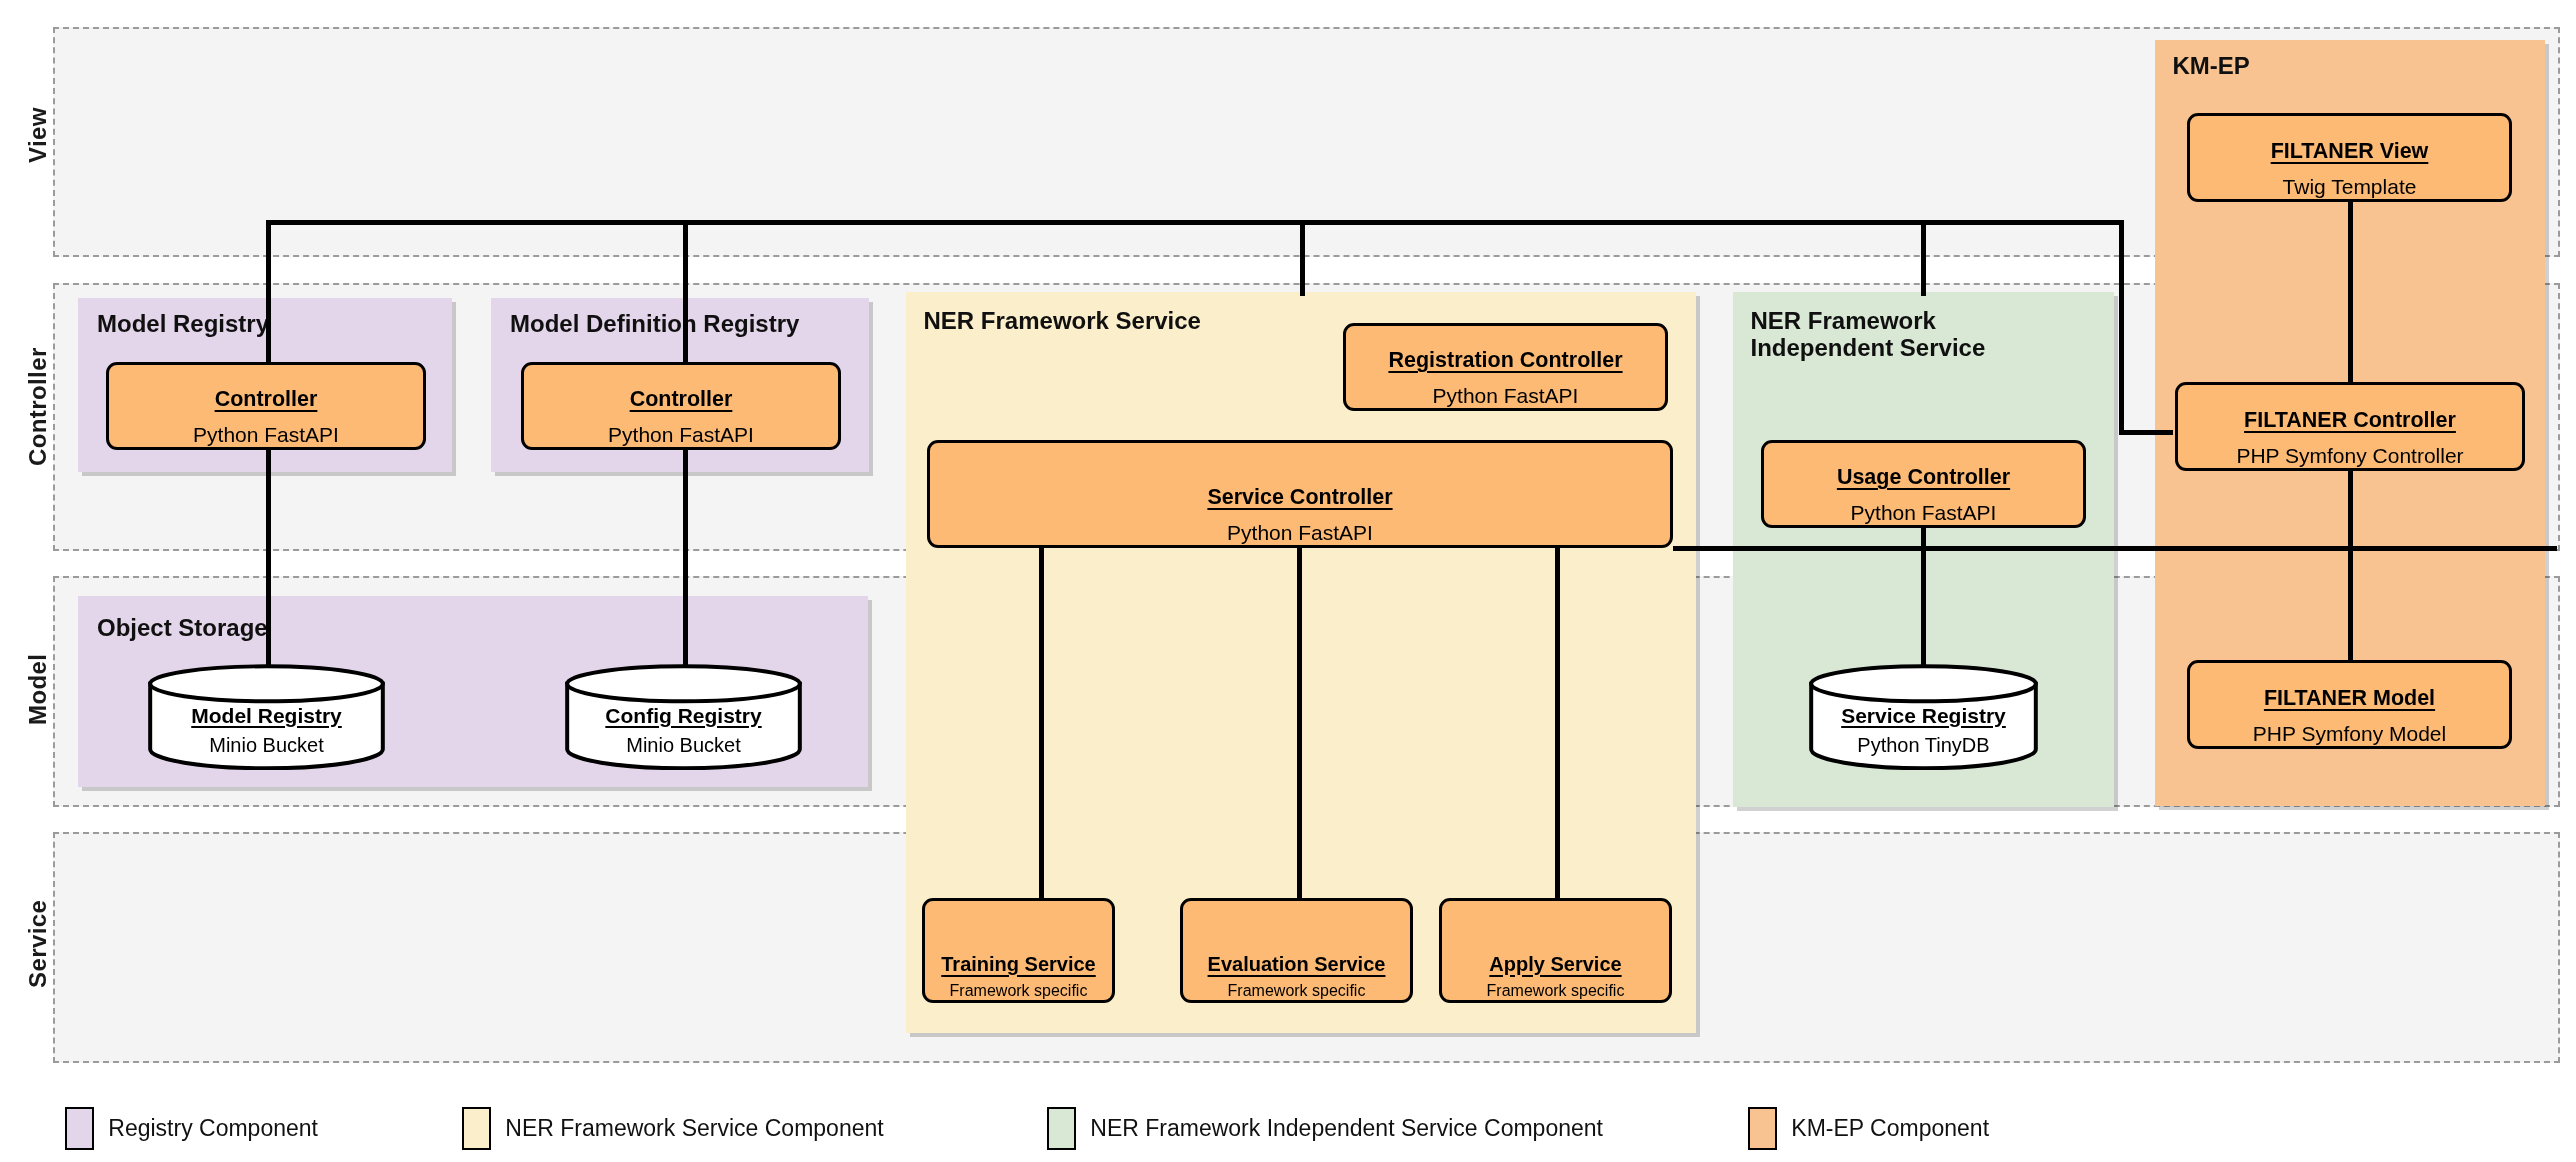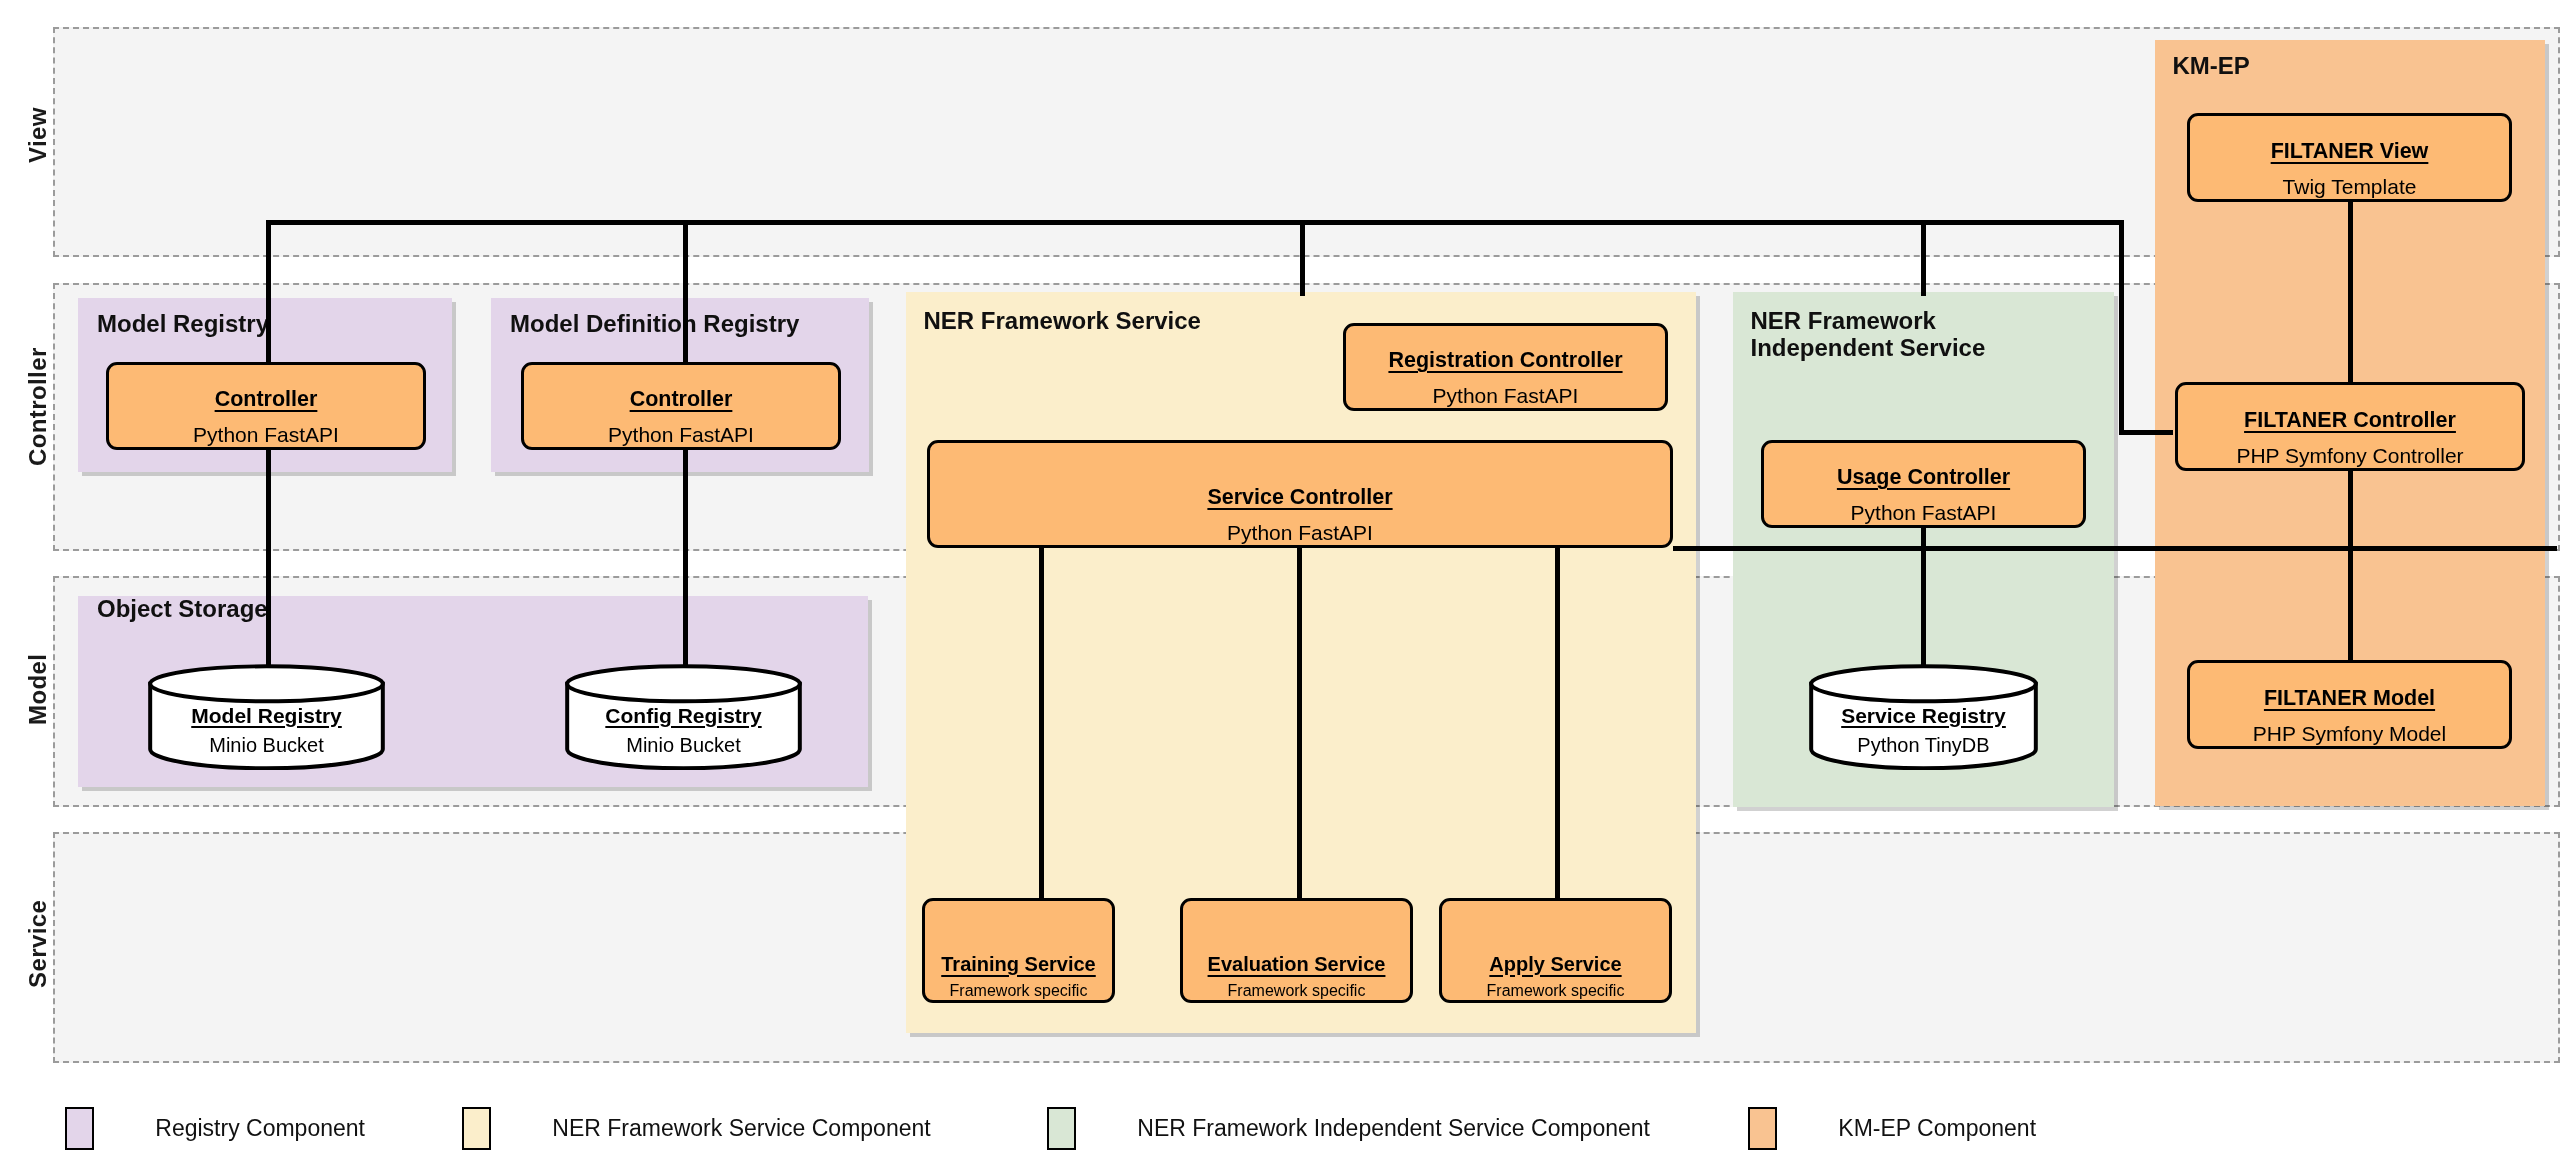--- a/index.html
+++ b/index.html
@@ -112,21 +112,21 @@
   .hline{height:4.8px;}
 
   
   #legend{
     position:absolute;
     left:0;top:1107px;
     width:2576px;height:48px;
   }
   .legend-item{
     position:absolute;
-    display:flex;align-items:center;gap:47px;
+    display:flex;align-items:center;
   }
   .legend-swatch{
     width:29px;height:43px;
     border:2.4px solid #000;
     box-sizing:border-box;
     flex:0 0 auto;
   }
   .legend-text{
     margin-left:14.3px;
     font-size:23px;
@@ -174,21 +174,21 @@
   </div>
   <div class="node" style="left:521px;top:362px;width:320px;height:88px;">
     <div class="t">Controller</div>
     <div class="s">Python FastAPI</div>
   </div>
 
   <div class="conn vline" style="left:266px;top:446px;height:239px;"></div>
   <div class="conn vline" style="left:683px;top:446px;height:239px;"></div>
 
   <div class="group purple" style="left:78px;top:596px;width:790px;height:191px;">
-    <div class="group-title" style="left:19px;top:0;">Object Storage</div>
+    <div class="group-title" style="left:19px;top:19px;">Object Storage</div>
   </div>
 
   <div class="cyl" style="left:147px;top:663px;width:239px;height:107px;">
     <svg width="239" height="107" viewBox="0 0 300 134">
       <path d="M4 26 L4 108 A146 24 0 0 0 296 108 L296 26 Z" fill="#fff" stroke="#000" stroke-width="5"></path>
       <ellipse cx="150" cy="26" rx="146" ry="22" fill="#fff" stroke="#000" stroke-width="5"></ellipse>
     </svg>
     <div class="cyl-txt">
       <div class="t">Model Registry</div>
       <div class="s">Minio Bucket</div>

